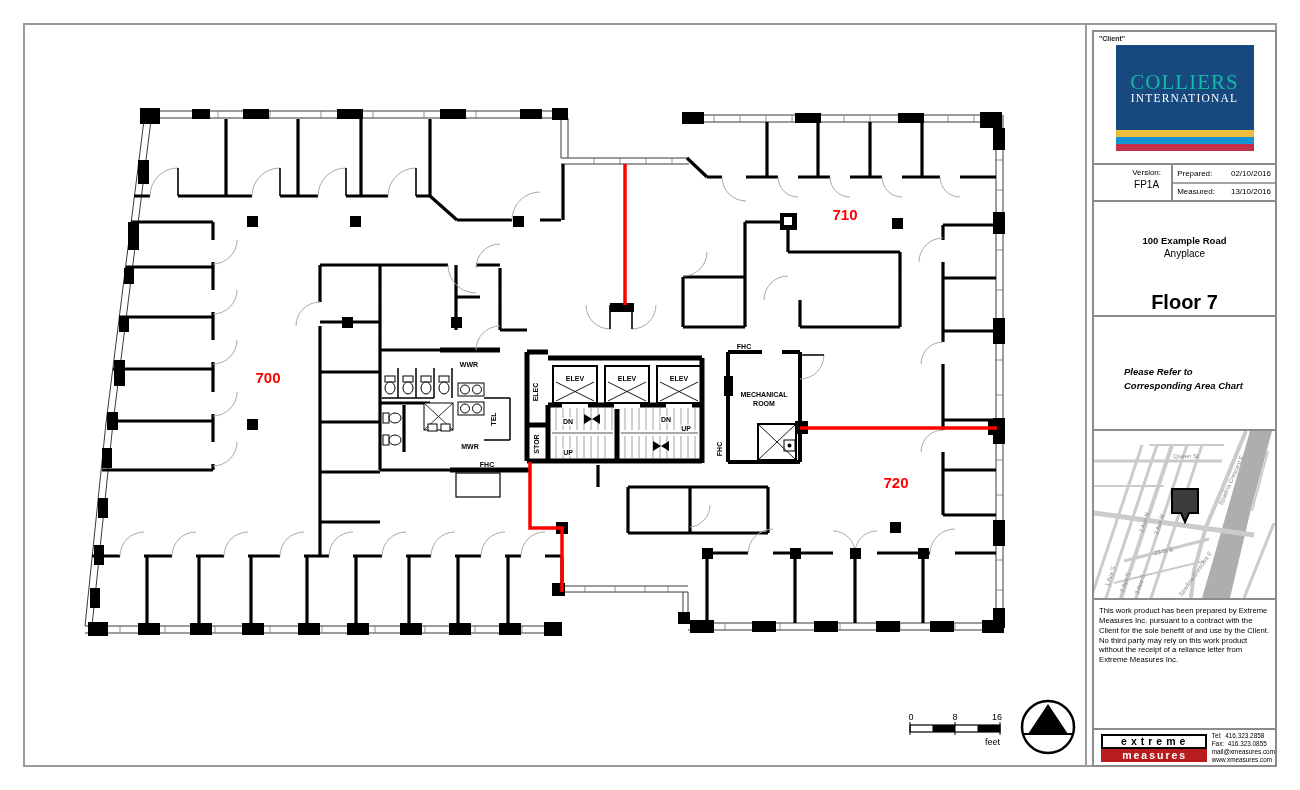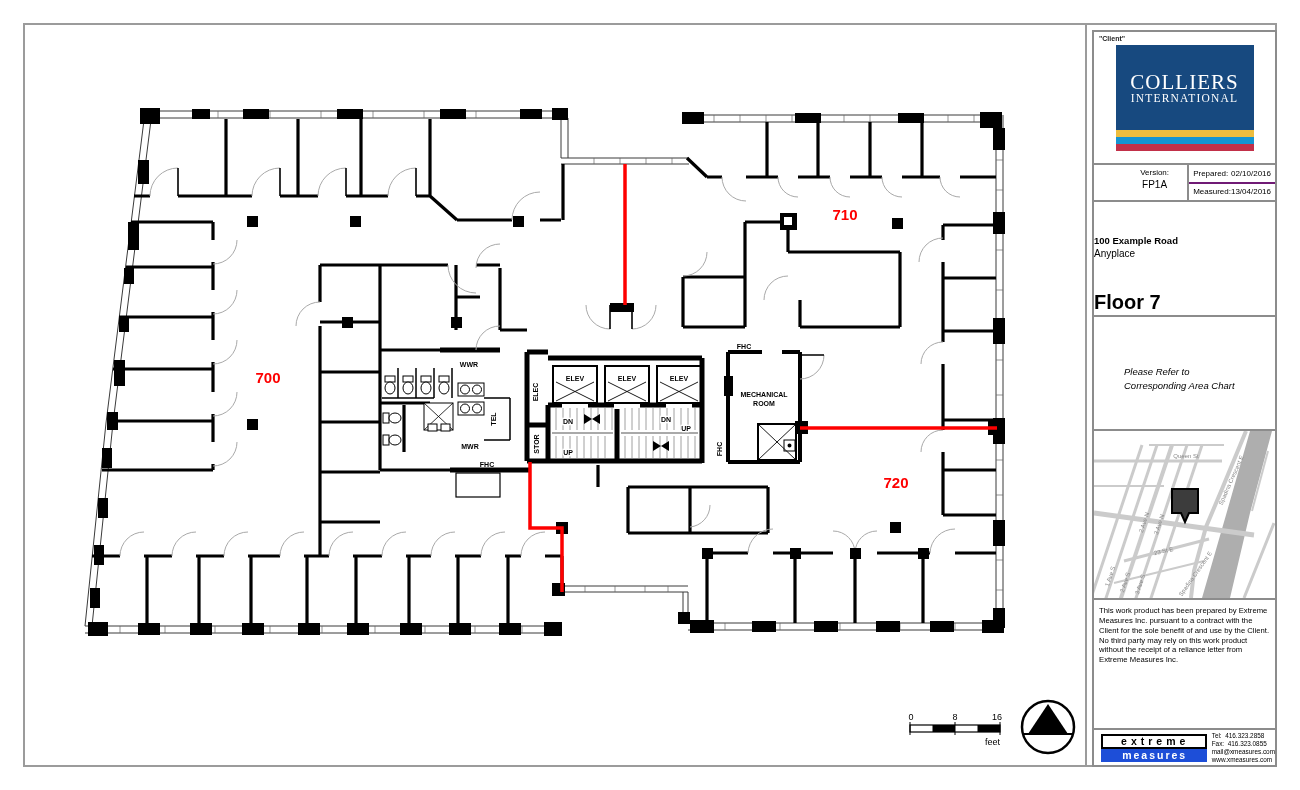--- a/index.html
+++ b/index.html
@@ -4,52 +4,52 @@
 <style>
   html,body{margin:0;padding:0;background:#fff;}
   body{width:1300px;height:790px;position:relative;font-family:"Liberation Sans",sans-serif;overflow:hidden;}
   .abs{position:absolute;}
   #page-border{left:23px;top:23px;width:1254px;height:744px;border:2px solid #9b9b9b;box-sizing:border-box;}
   #plan-divider{left:1085px;top:23px;width:2px;height:744px;background:#9b9b9b;}
   .tb-section{left:1092px;width:185px;border:2px solid #8c8c8c;background:#fff;box-sizing:border-box;position:absolute;}
   #tb-client{top:30px;height:135px;}
   #tb-version{top:163px;height:39px;}
   #tb-address{top:200px;height:117px;}
-  #tb-note{top:315px;height:144px;}
+  #tb-note{top:315px;height:144px;font-weight:bold;}
   #tb-map{top:429px;height:171px;padding:0;}
   #tb-disc{top:598px;height:167px;}
   #tb-foot{top:728px;height:39px;justify-content:flex-end;}
   .client-label{font-size:7px;font-weight:bold;color:#222;margin:3px 0 0 5px;}
   .colliers-logo{margin:3px auto 0 auto;width:138px;}
   .colliers-blue{background:#17497f;height:85px;display:flex;flex-direction:column;justify-content:center;align-items:center;}
-  .colliers-word{color:#ffffff;font-family:"Liberation Serif",serif;font-size:21px;letter-spacing:1px;line-height:20px;}
+  .colliers-word{color:#14b8a6;font-family:"Liberation Serif",serif;font-size:21px;letter-spacing:1px;line-height:20px;}
   .colliers-word2{color:#fff;font-family:"Liberation Serif",serif;font-size:11.5px;letter-spacing:1.2px;line-height:12px;text-align:center;}
   .stripe{height:7px;}
   .stripe-gold{background:#edbd3e;}
   .stripe-azure{background:#1494d2;}
   .stripe-crimson{background:#c23049;}
   #tb-version{display:flex;padding-left:28px;}
   .ver-left{width:73px;border-right:2px solid #8c8c8c;text-align:center;}
   .ver-left .vl{font-size:8px;margin-top:3px;}
   .ver-left .vv{font-size:10px;margin-top:2px;}
   .ver-right{flex:1;display:flex;flex-direction:column;}
-  .ver-row{flex:1;display:flex;justify-content:space-between;align-items:center;padding:0 4px;font-size:8px;}
-  .ver-row + .ver-row{border-top:2px solid #701a75;}
-  #tb-address{}
+  .ver-row{flex:1;display:flex;justify-content:space-between;align-items:center;padding:0 4px;font-size:8px;gap:16px;}
+  .ver-row + .ver-row{border-top:2px solid #a3a3a3;}
+  #tb-address{text-align:center;}
   .addr1{font-size:9.5px;font-weight:bold;margin-top:33px;}
   .addr2{font-size:10px;margin-top:2px;}
   .floor{font-size:20px;font-weight:bold;margin-top:32px;}
   #tb-note{font-style:italic;font-size:9.5px;}
   .note-lines{margin:48px 0 0 30px;line-height:1.5;}
   #tb-disc{font-size:7.7px;line-height:1.28;}
   .disc-text{margin:6px 5px 0 5px;text-align:left;}
   #tb-foot{display:flex;align-items:center;}
   .xm-logo{margin-left:4px;width:106px;}
   .xm-row1{border:2.5px solid #000;background:#fff;color:#000;font-weight:bold;font-size:10.5px;letter-spacing:4px;text-align:center;line-height:11px;padding-left:3px;}
-  .xm-row2{background:#1d4ed8;color:#fff;font-weight:bold;font-size:10.5px;letter-spacing:2px;text-align:center;line-height:13px;padding-left:2px;}
+  .xm-row2{background:#b91c1c;color:#fff;font-weight:bold;font-size:10.5px;letter-spacing:2px;text-align:center;line-height:13px;padding-left:2px;}
   .xm-contacts{font-size:6.4px;line-height:1.25;margin-left:5px;}
   svg text{font-family:"Liberation Sans",sans-serif;}
   .lbl{font-size:7px;font-weight:bold;fill:#000;}
   .lbl-halo{paint-order:stroke;stroke:#fff;stroke-width:2.5px;}
   .red-lbl{font-size:15px;font-weight:bold;fill:#fe0000;}
   .map-lbl{font-size:6px;fill:#8a8a8a;}
 </style>
 </head>
 <body>
 
@@ -336,21 +336,21 @@
     <div class="vl">Version:</div>
     <div class="vv">FP1A</div>
   </div>
   <div class="ver-right">
     <div class="ver-row">
       <span>Prepared:</span>
       <span>02/10/2016</span>
     </div>
     <div class="ver-row">
       <span>Measured:</span>
-      <span>13/04/2016</span>
+      <span>13/10/2016</span>
     </div>
   </div>
 </div>
 
 <div class="tb-section" id="tb-address">
   <div class="addr1">100 Example Road</div>
   <div class="addr2">Anyplace</div>
   <div class="floor">Floor 7</div>
 </div>
 

